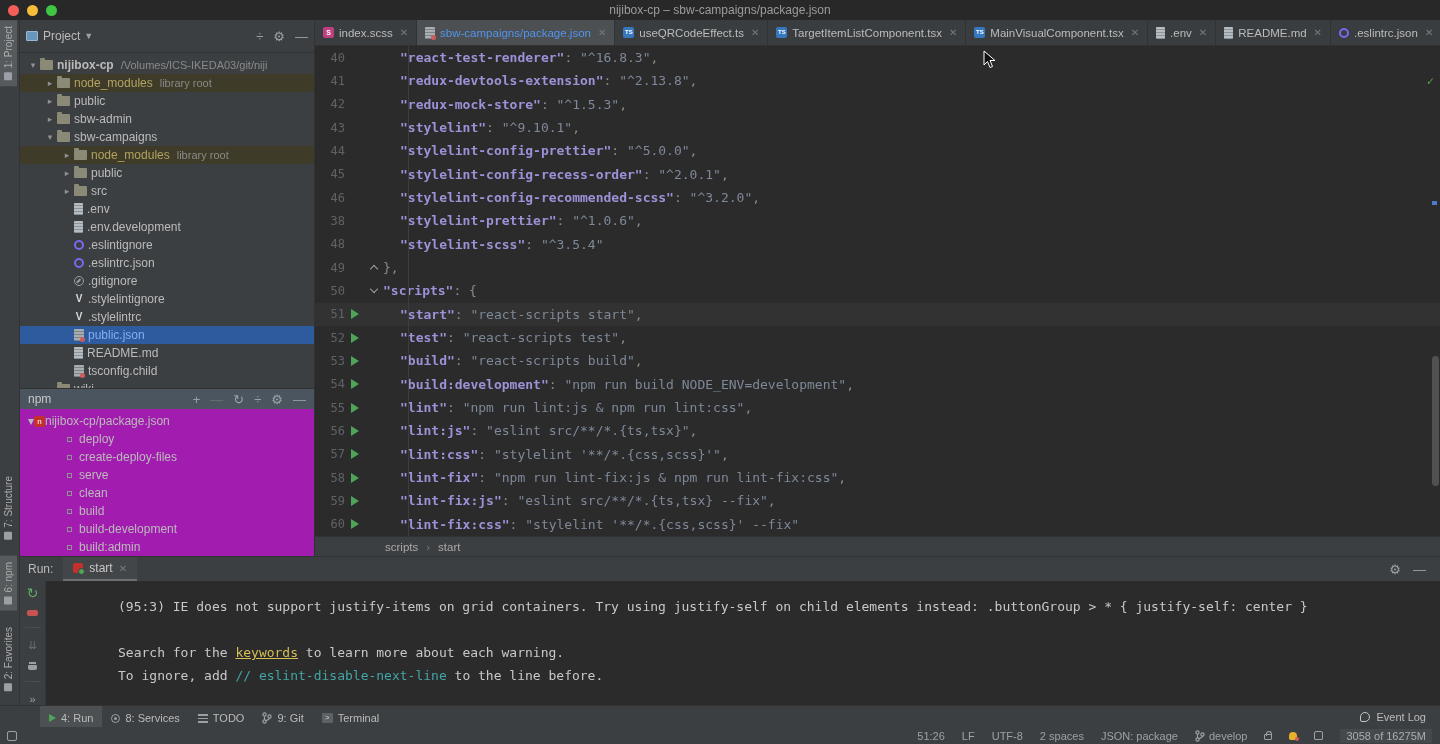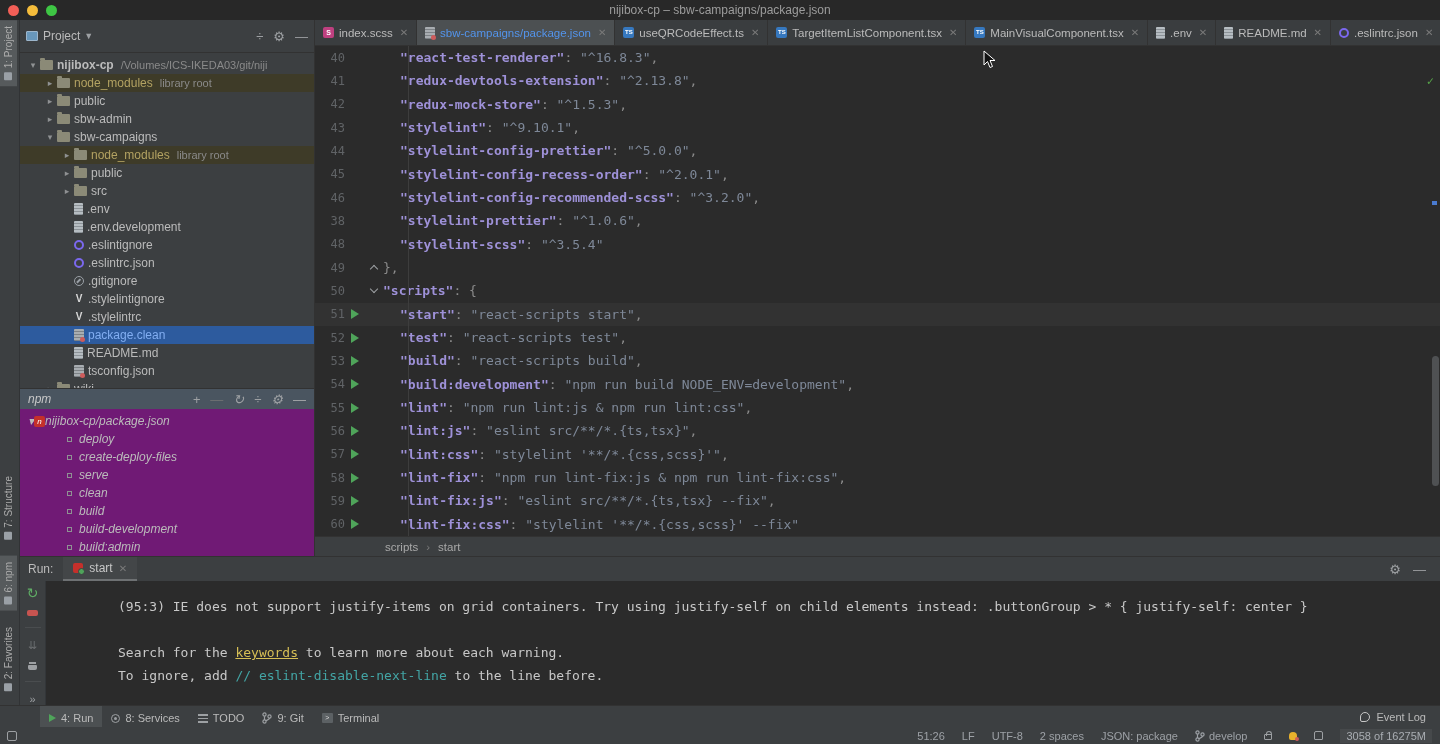--- a/index.html
+++ b/index.html
@@ -55,21 +55,21 @@
   .i-style { width:10px; height:11px; color:#d8d8d8; font-size:10px; font-weight:bold; line-height:10px; }
   .i-json { width:10px; height:12px; background:#a8adb1; border-radius:1px; position:relative;
     background-image:repeating-linear-gradient(#a8adb1 0 2px, #7d8286 2px 3px); }
   .i-json:after { content:""; position:absolute; right:-1px; bottom:-1px; width:5px; height:5px; background:#cd5c5c; border-radius:50%; }
   .i-npmroot { width:11px; height:11px; background:#c4302b; border-radius:2px; color:#fff; font-size:8px; line-height:11px; text-align:center; }
   .i-scss { width:11px; height:11px; background:#bf4080; border-radius:2px; color:#fff; font-size:7px; font-weight:bold; text-align:center; line-height:11px; }
   .i-ts { width:11px; height:11px; background:#3678bf; border-radius:2px; color:#fff; font-size:6px; font-weight:bold; text-align:center; line-height:11px; }
 
   
   #npm-panel { position:absolute; left:20px; top:388px; width:295px; height:168px;
-    background:#701a75; border-right:1px solid #323232; border-top:1px solid #323232;font-style:italic; }
+    background:#a21caf; border-right:1px solid #323232; border-top:1px solid #323232; }
   #npm-header { height:20px; background:#4a5560; display:flex; align-items:center;
     color:#c7c7c7; font-size:12px; padding:0 8px; }
   #npm-tree { font-size:12px; padding-top:3px; }
   .nrow { height:18px; display:flex; align-items:center; color:#bbbbbb; }
   .nbullet { width:5px; height:5px; border:1px solid #8f9193; margin:0 7px 0 0; flex:none; }
 
   
   #editor { position:absolute; left:315px; top:20px; width:1125px; height:536px; background:#2b2b2b; }
   #tabbar { height:26px; background:#3a3d3f; display:flex; align-items:stretch; border-bottom:1px solid #323232; overflow:hidden; }
   .tab { display:flex; align-items:center; gap:5px; padding:0 8px; font-size:11.5px; color:#bbbbbb;
@@ -283,31 +283,31 @@
         <span class="tlabel">.stylelintignore</span>
       </div>
       <div class="trow" style="padding-left: 40px;">
         <span class="tchev"></span>
         <span class="ti i-style">V</span>
         <span class="tlabel">.stylelintrc</span>
       </div>
       <div class="trow selected" style="padding-left: 40px;">
         <span class="tchev"></span>
         <span class="ti i-json"></span>
-        <span class="tlabel">package.clean</span>
+        <span class="tlabel">public.json</span>
       </div>
       <div class="trow" style="padding-left: 40px;">
         <span class="tchev"></span>
         <span class="ti i-file"></span>
         <span class="tlabel">README.md</span>
       </div>
       <div class="trow" style="padding-left: 40px;">
         <span class="tchev"></span>
         <span class="ti i-json"></span>
-        <span class="tlabel">tsconfig.json</span>
+        <span class="tlabel">tsconfig.child</span>
       </div>
       <div class="trow" style="padding-left: 23px;">
         <span class="tchev">▸</span>
         <span class="ti i-folder"></span>
         <span class="tlabel">wiki</span>
       </div>
     </div>
 </div>
 
 <div id="npm-panel">

